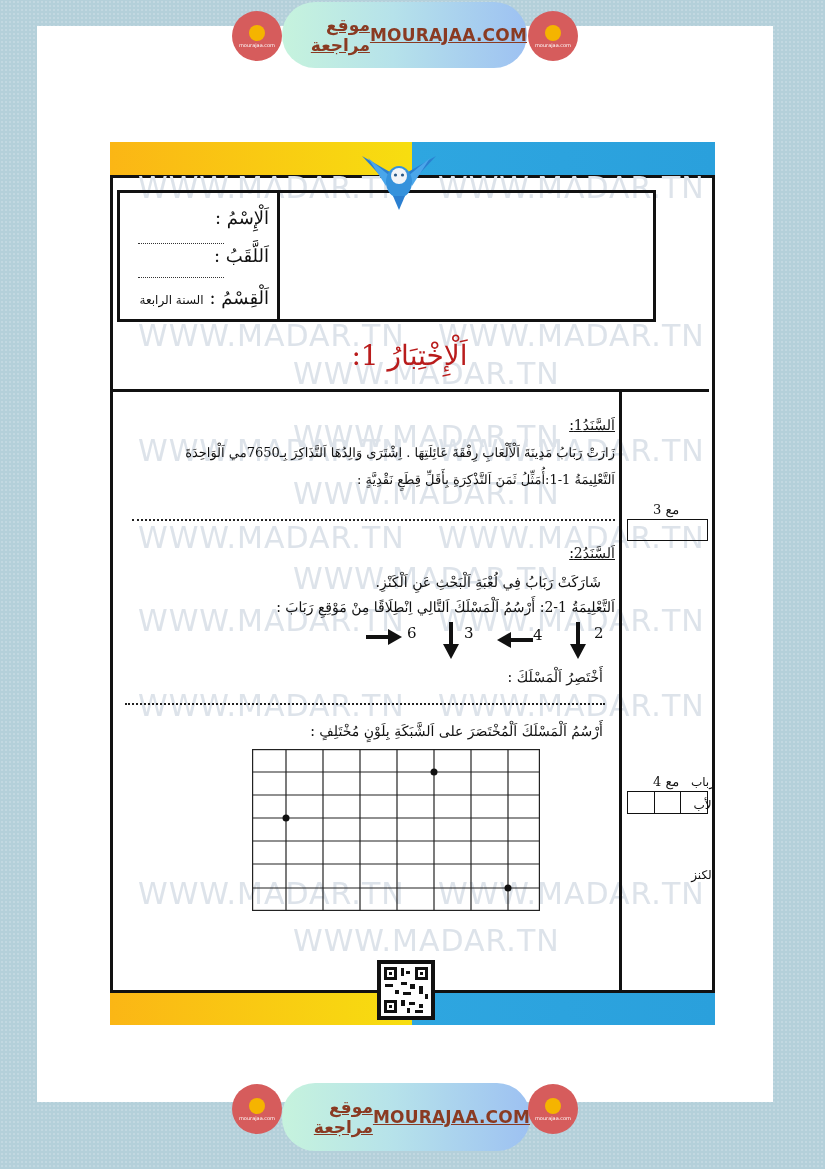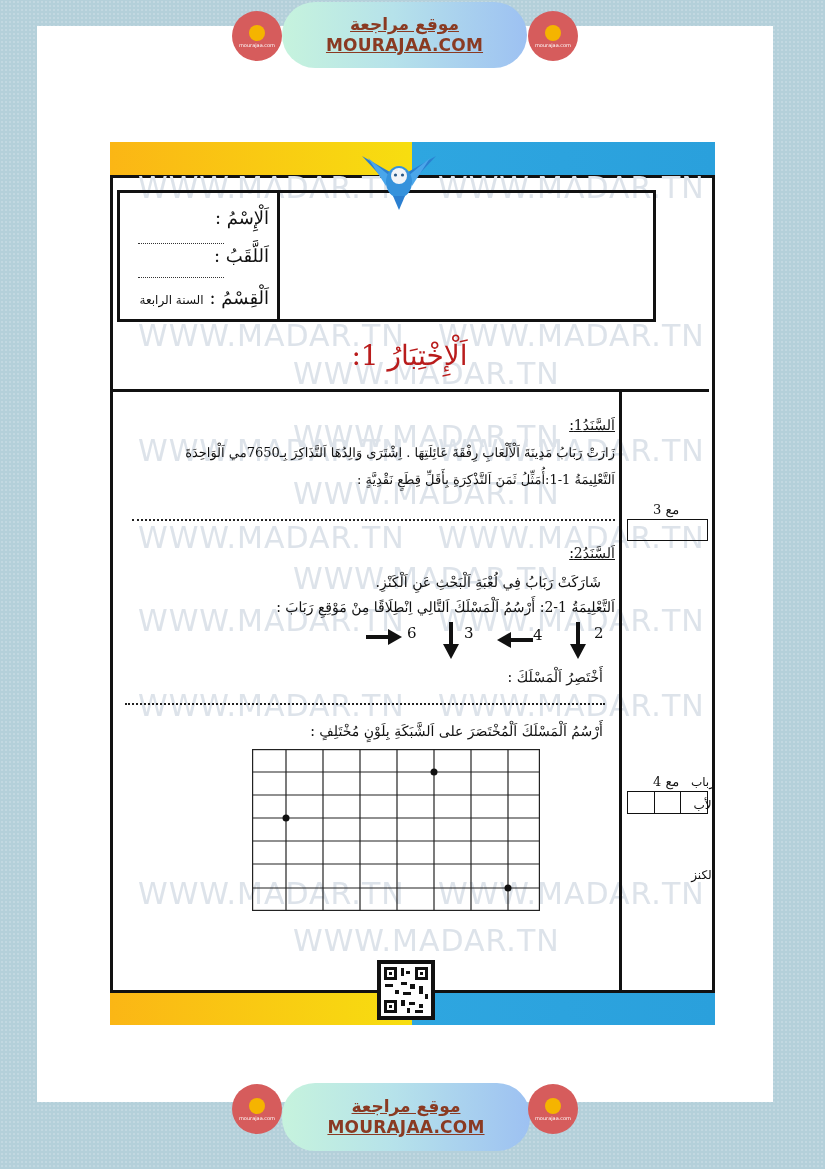--- a/index.html
+++ b/index.html
@@ -18,21 +18,21 @@
   
   .brand {
     position: absolute; left: 232px; width: 345px; height: 66px;
   }
   .brand.top { top: 2px; }
   .brand.bottom { top: 1083px; }
   .brand-pill {
     position: absolute; left: 50px; top: 0; width: 245px; height: 66px;
     border-radius: 33px;
     background: linear-gradient(90deg, #c6f3dd 0%, #b6e2ea 45%, #9dc1f2 100%);
-    display: flex; flex-direction: column; align-items: center; justify-content: center;
+    display: flex; align-items: center; justify-content: center;
   }
   .brand-ar {
     font-family: "DejaVu Sans", sans-serif; font-weight: bold;
     color: #8a3a22; font-size: 17px; text-decoration: underline; line-height: 20px;
     direction: rtl;
   }
   .brand-en {
     font-family: "DejaVu Sans", sans-serif; font-weight: bold;
     color: #8a3a22; font-size: 17px; text-decoration: underline; line-height: 22px;
     letter-spacing: 0.2px;

